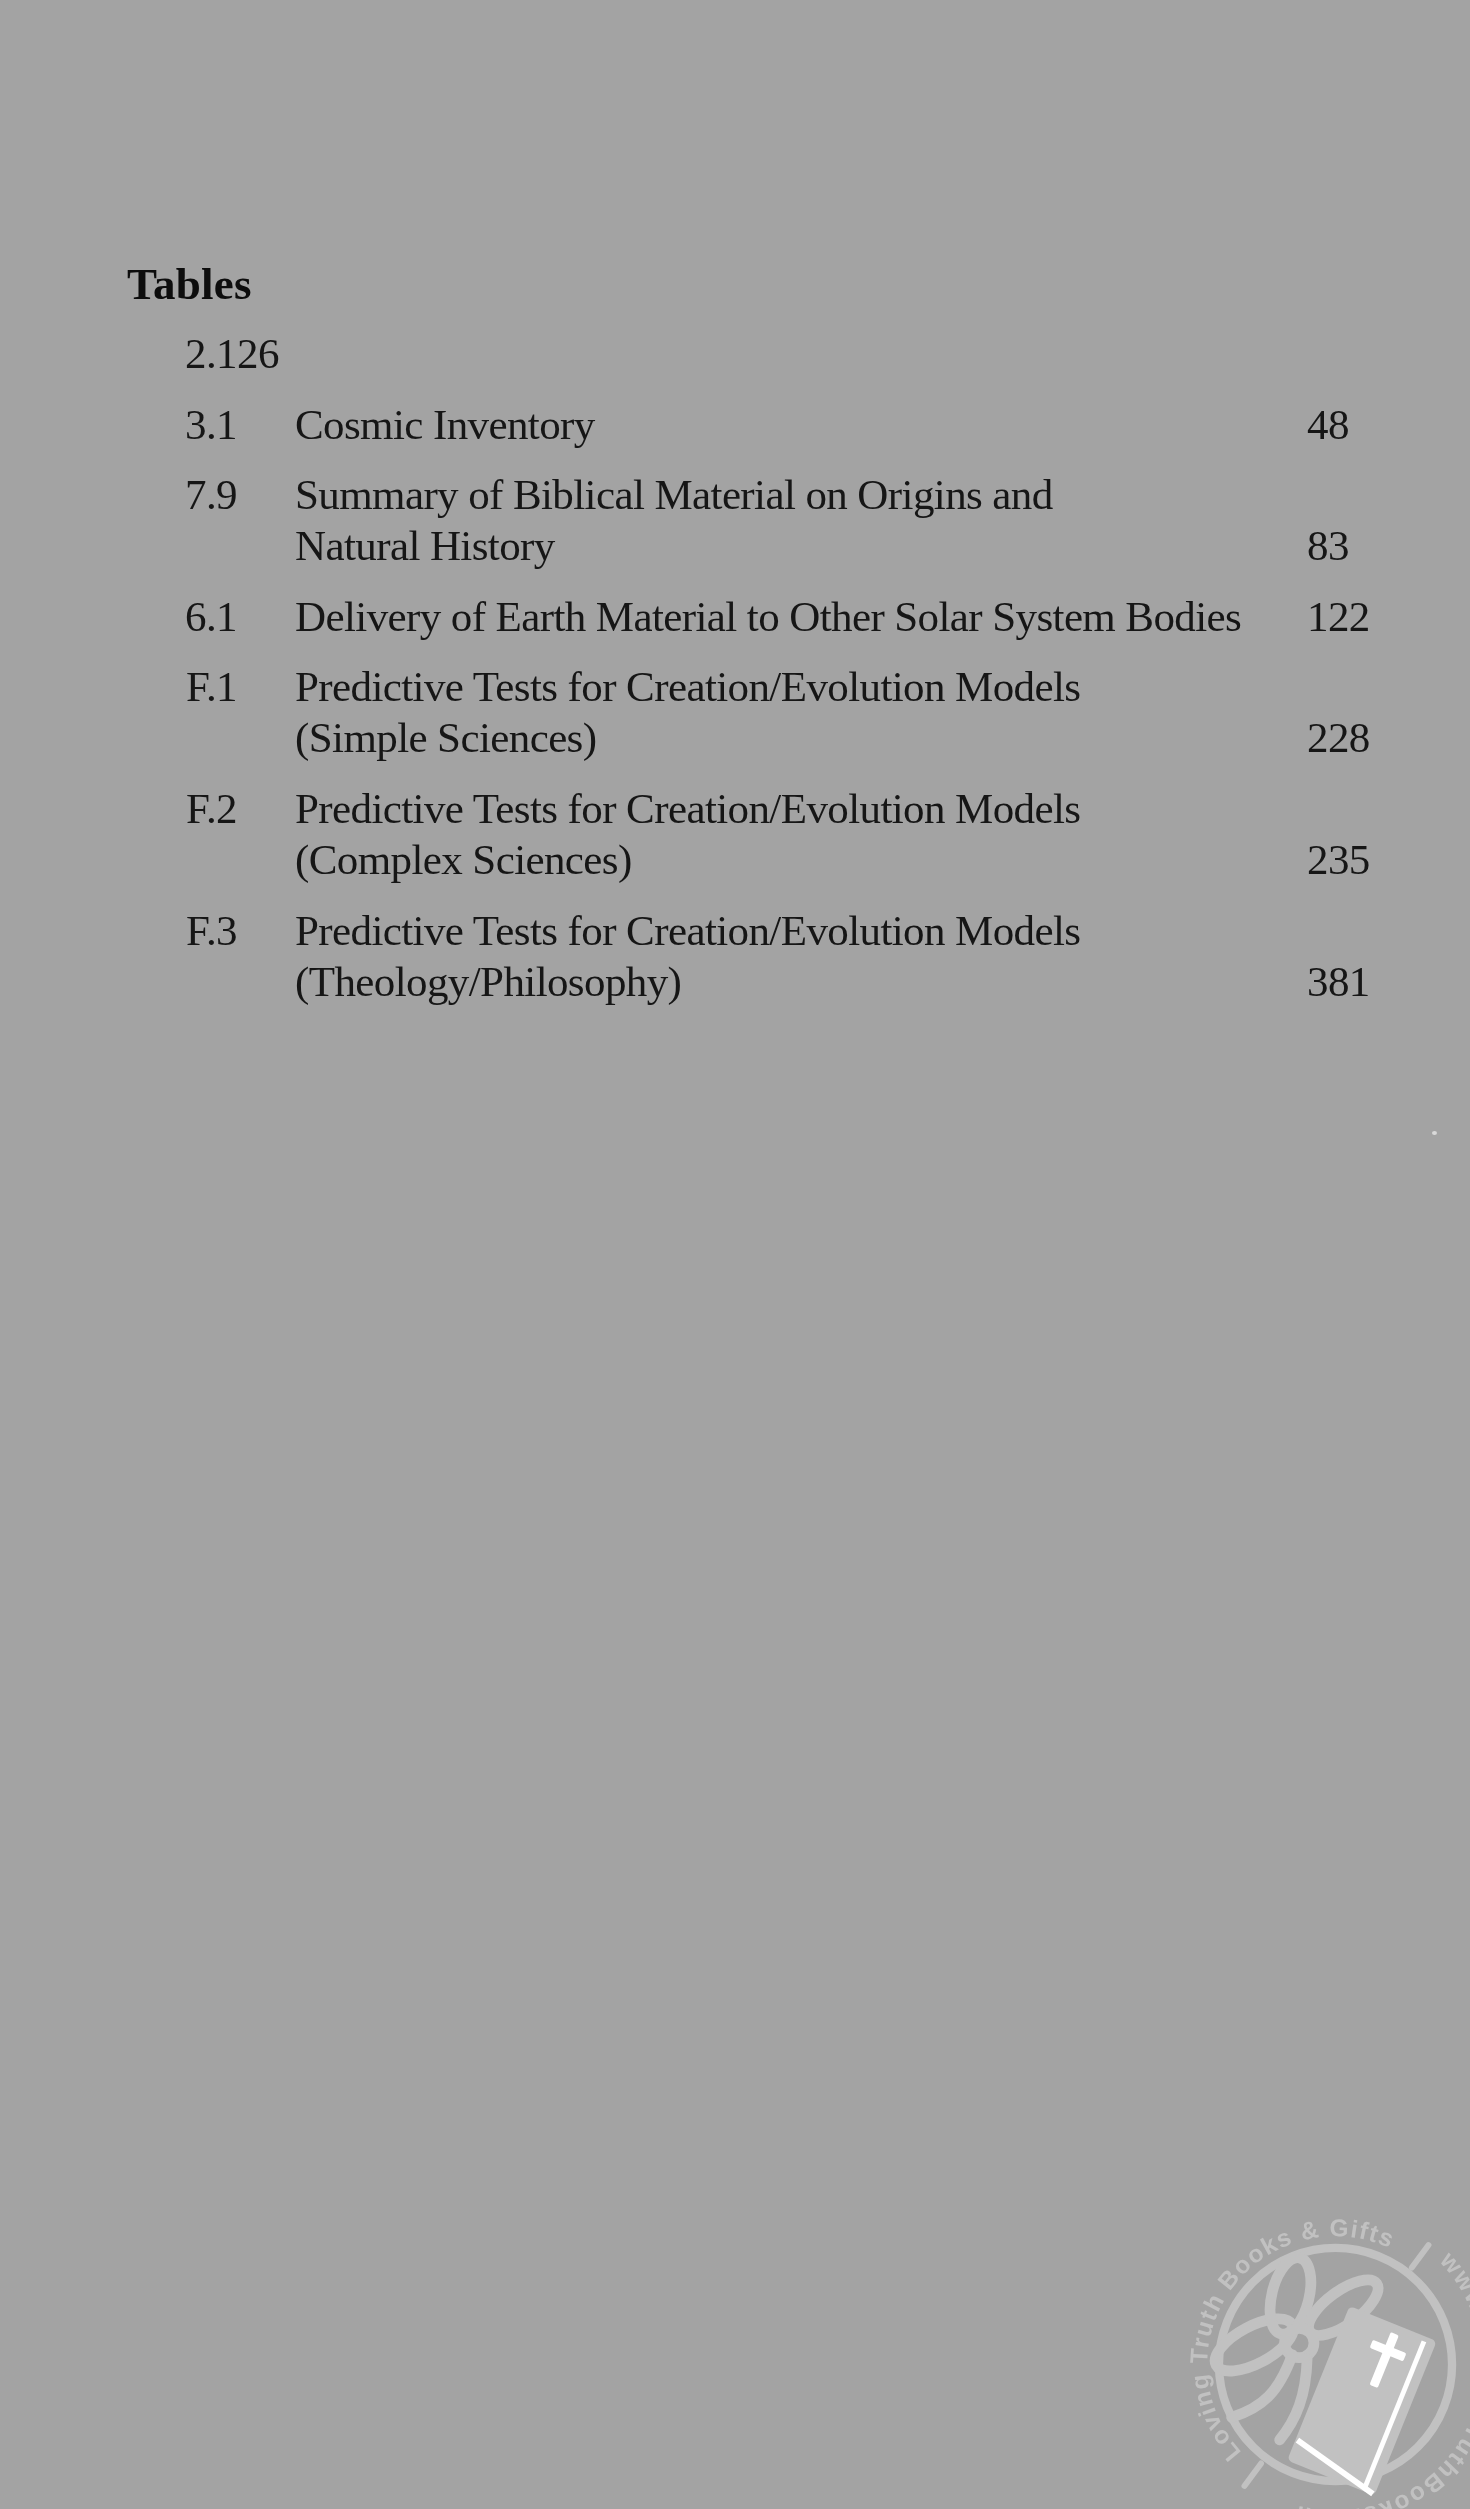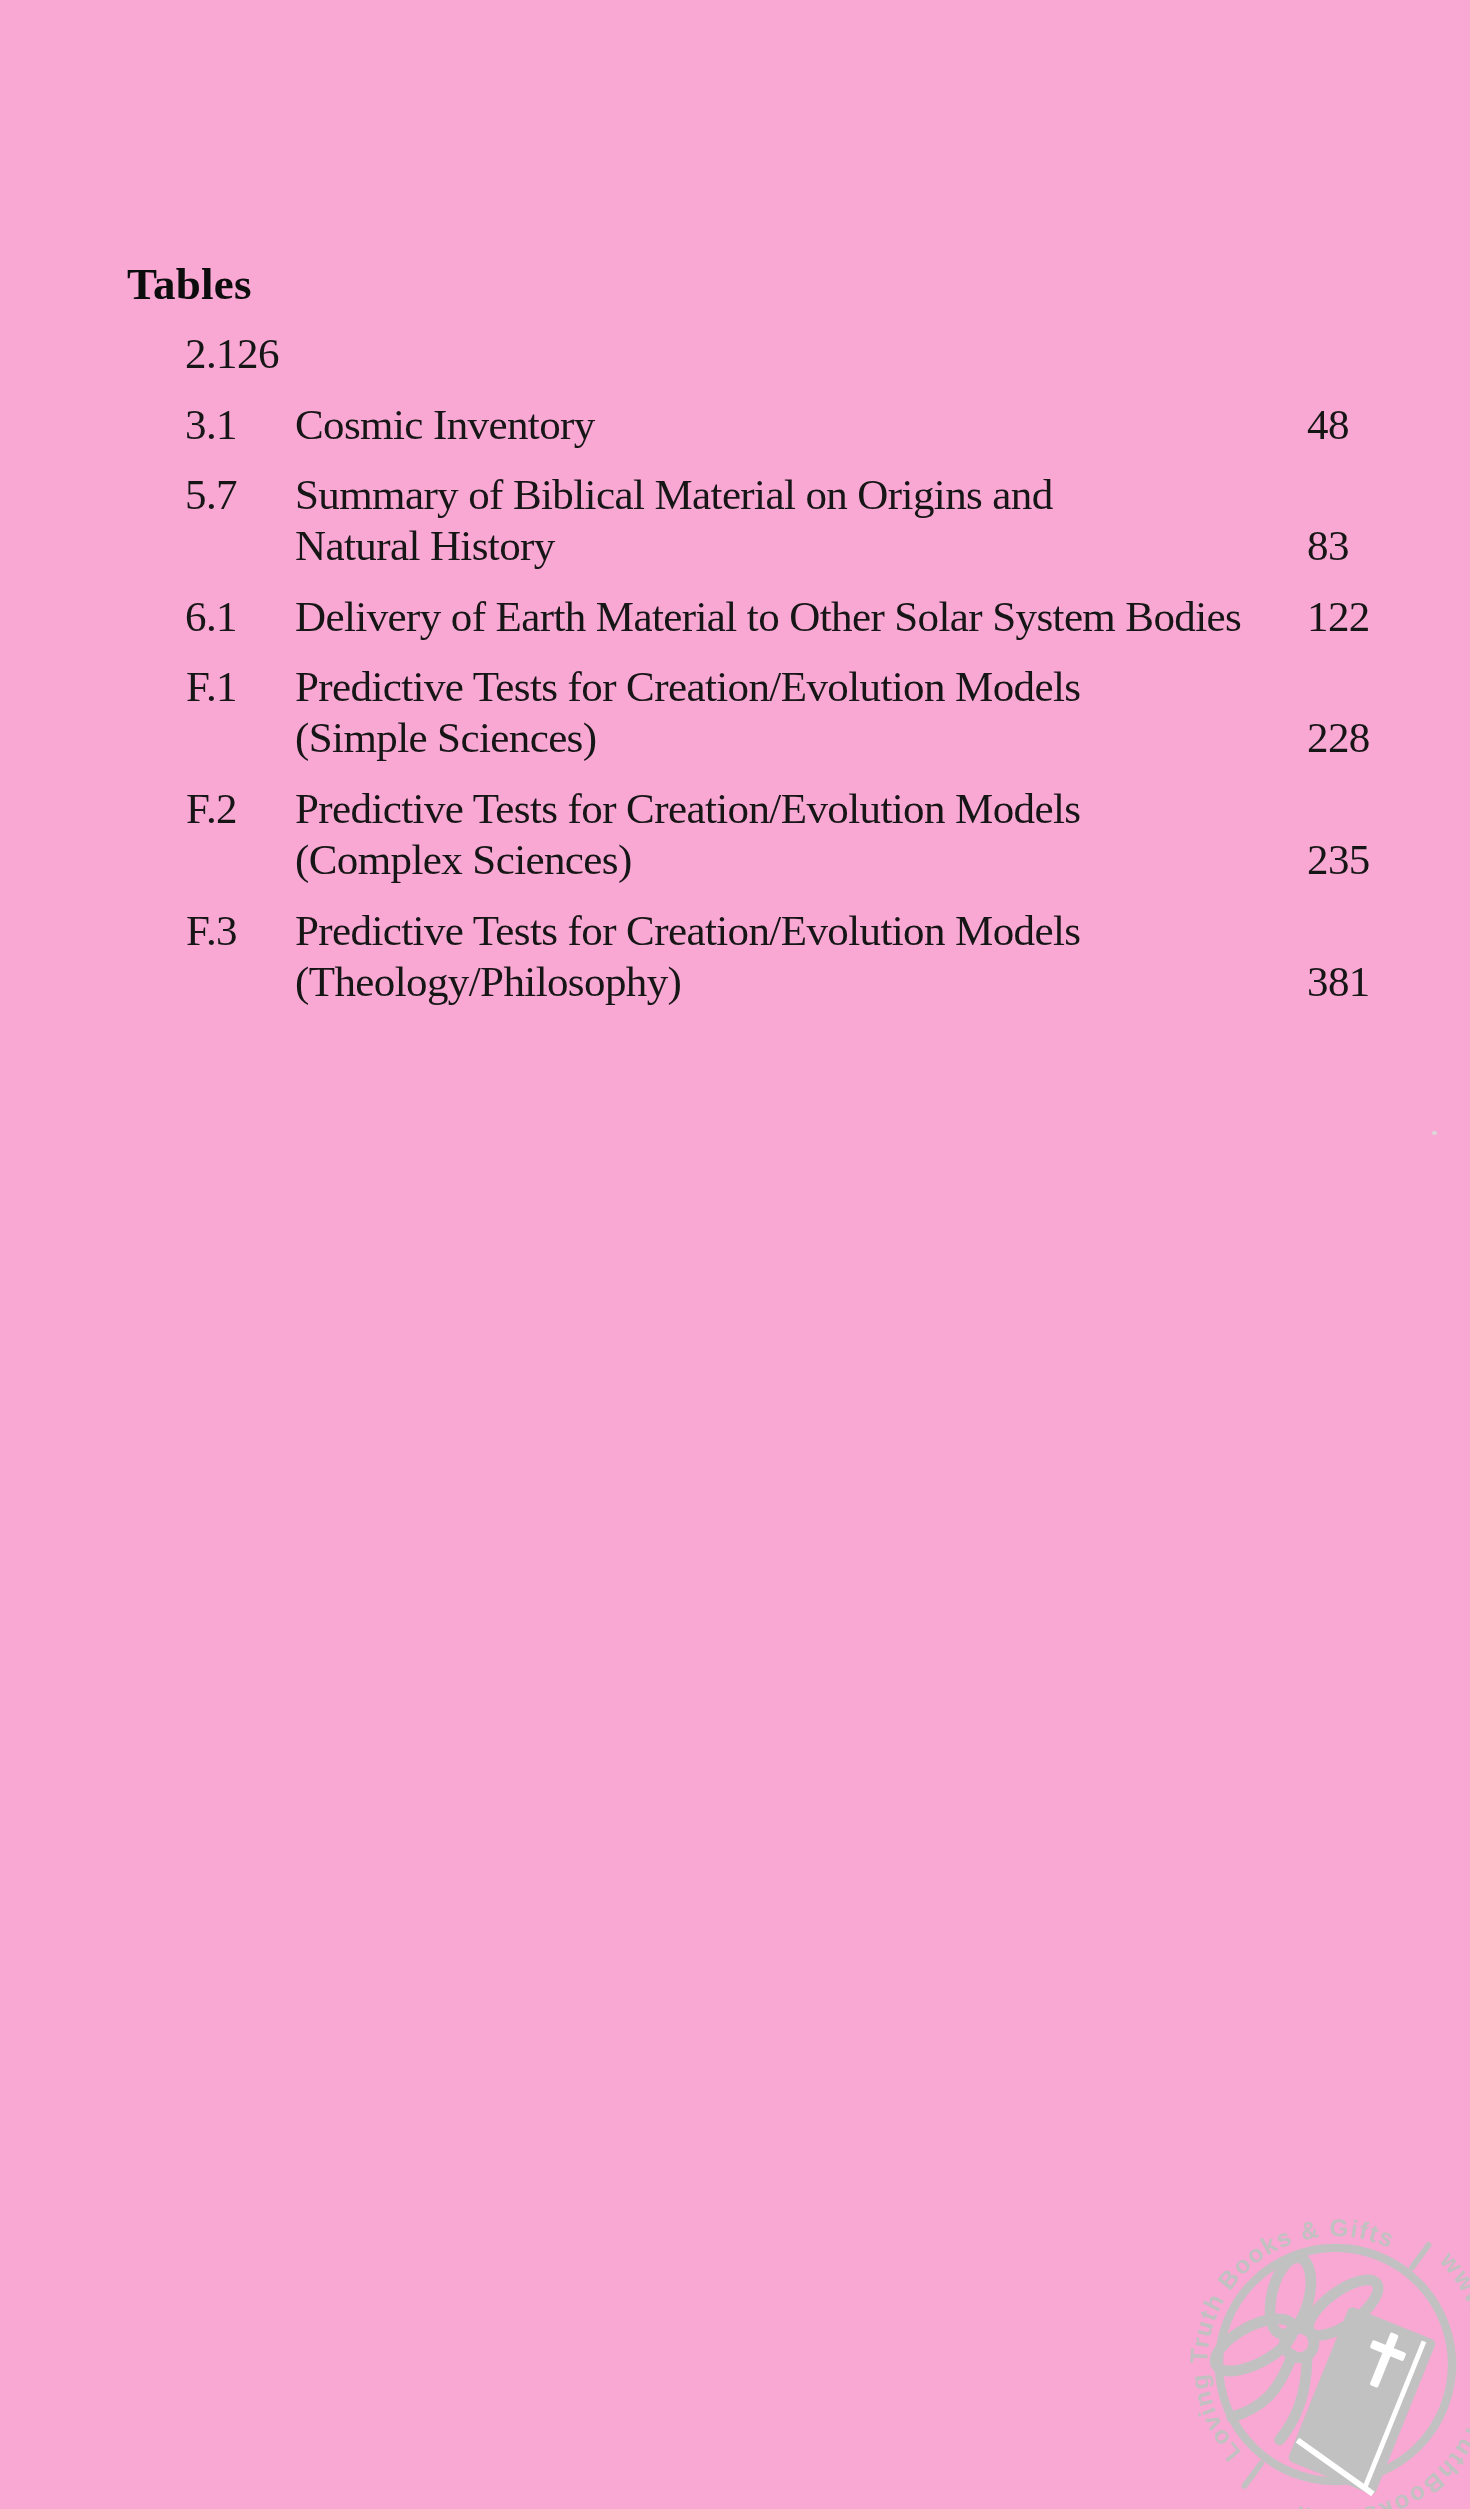--- a/index.html
+++ b/index.html
@@ -1,20 +1,20 @@
 <!DOCTYPE html>
 <html><head>
 <meta charset="utf-8">
 <style>
   html, body { margin: 0; padding: 0; background: #ffffff; }
   .page {
     position: relative;
     width: 1470px;
     height: 2509px;
-    background: #f9a8d4;
+    background: #a3a3a3;
     overflow: hidden;
     font-family: "Liberation Serif", "DejaVu Serif", serif;
     color: #161616;
   }
   .content {
     position: absolute;
     left: 127px;
     top: 259px;
     width: 1291px;
   }
@@ -90,21 +90,21 @@
 
     <li class="entry">
       <span class="entry-label">3.1</span>
       <span class="entry-title">Cosmic Inventory</span>
       <span class="entry-page">48</span>
     </li>
 
 
 
     <li class="entry">
-      <span class="entry-label">5.7</span>
+      <span class="entry-label">7.9</span>
       <span class="entry-title">Summary of Biblical Material on Origins and
 Natural History</span>
       <span class="entry-page">83</span>
     </li>
 
     <li class="entry">
       <span class="entry-label">6.1</span>
       <span class="entry-title">Delivery of Earth Material to Other Solar System Bodies</span>
       <span class="entry-page">122</span>
     </li>

